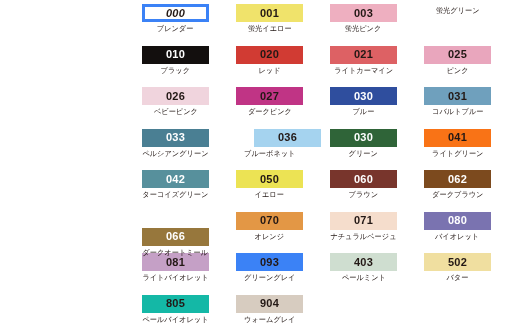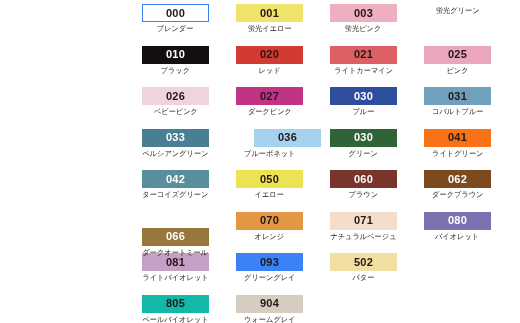--- a/index.html
+++ b/index.html
@@ -42,21 +42,22 @@
   }
   .swatch-chip {
     width: 67px;
     height: 18px;
     display: flex;
     align-items: center;
     justify-content: center;
     box-sizing: border-box;
   }
   .swatch-chip.outlined {
-    border: 1px solid #3b82f6;
+    border: 3px solid #3b82f6;
+    font-style: italic;
   }
   .swatch-code {
     font-size: 11px;
     font-weight: bold;
     line-height: 1;
     letter-spacing: 0.2px;
     color: #231815;
   }
   .swatch-code.light {
     color: #ffffff;
@@ -235,20 +236,26 @@
         </div>
         <div class="swatch-name">ライトバイオレット</div>
       </div>
       <div class="swatch-cell">
         <div class="swatch-chip" style="background-color: #3b82f6;">
           <span class="swatch-code">093</span>
         </div>
         <div class="swatch-name">グリーングレイ</div>
       </div>
       <div class="swatch-cell">
+        <div class="swatch-chip" style="background-color: rgb(207, 222, 208);">
+          <span class="swatch-code">403</span>
+        </div>
+        <div class="swatch-name">ペールミント</div>
+      </div>
+      <div class="swatch-cell">
         <div class="swatch-chip" style="background-color: rgb(240, 223, 160);">
           <span class="swatch-code">502</span>
         </div>
         <div class="swatch-name">バター</div>
       </div>
     </div>
     <div class="swatch-row">
       <div class="swatch-cell">
         <div class="swatch-chip" style="background-color: #14b8a6;">
           <span class="swatch-code">805</span>

